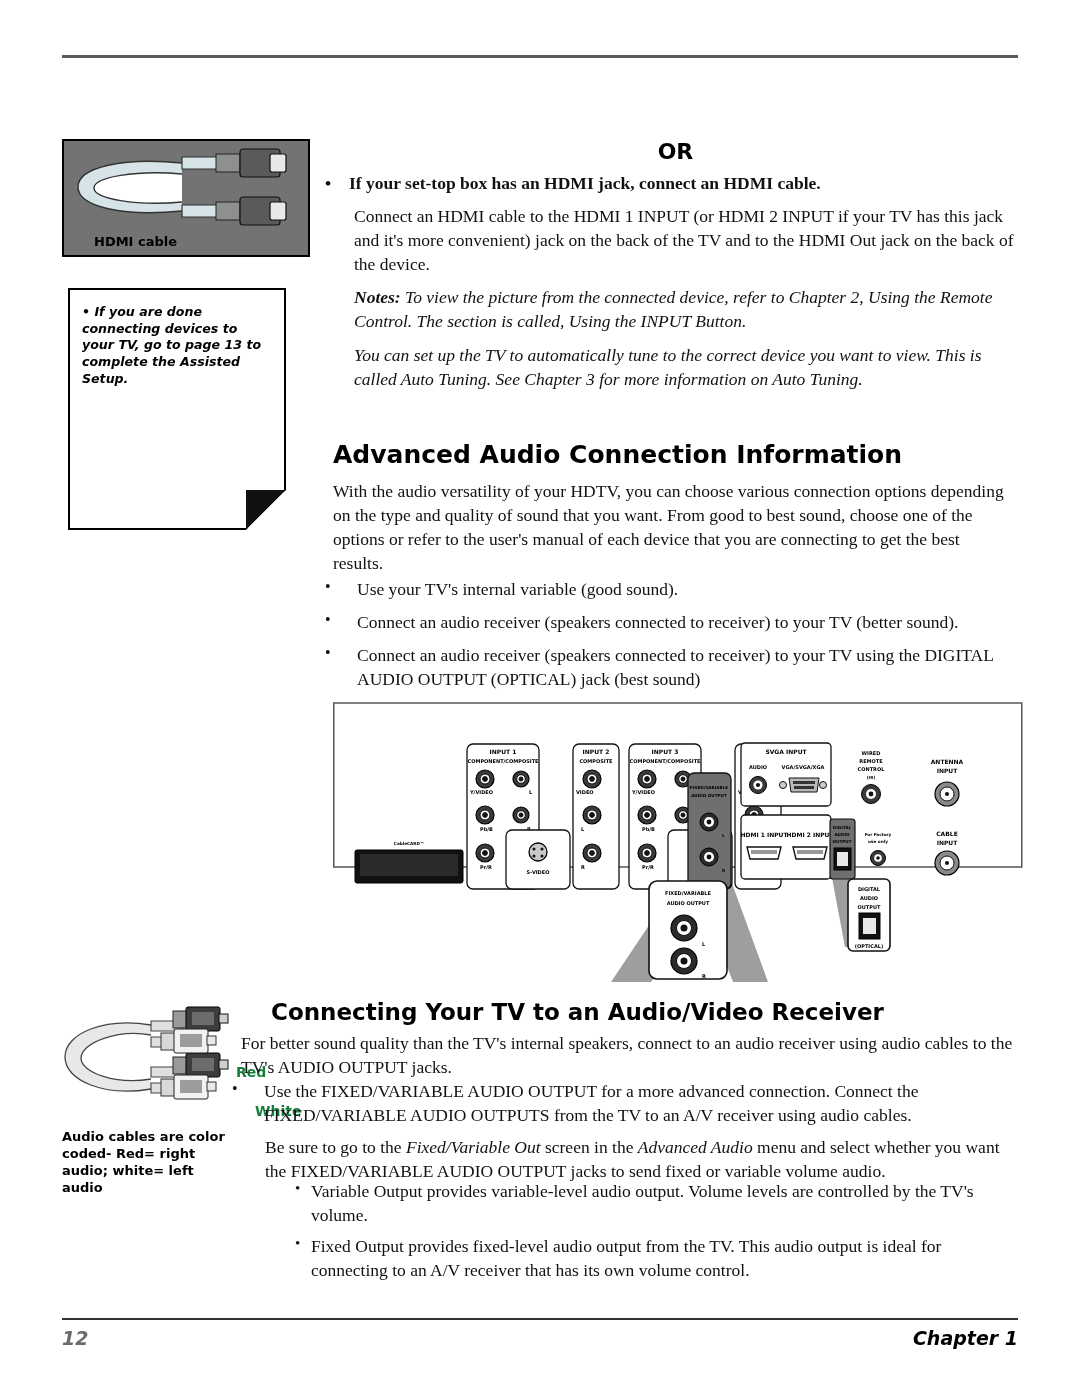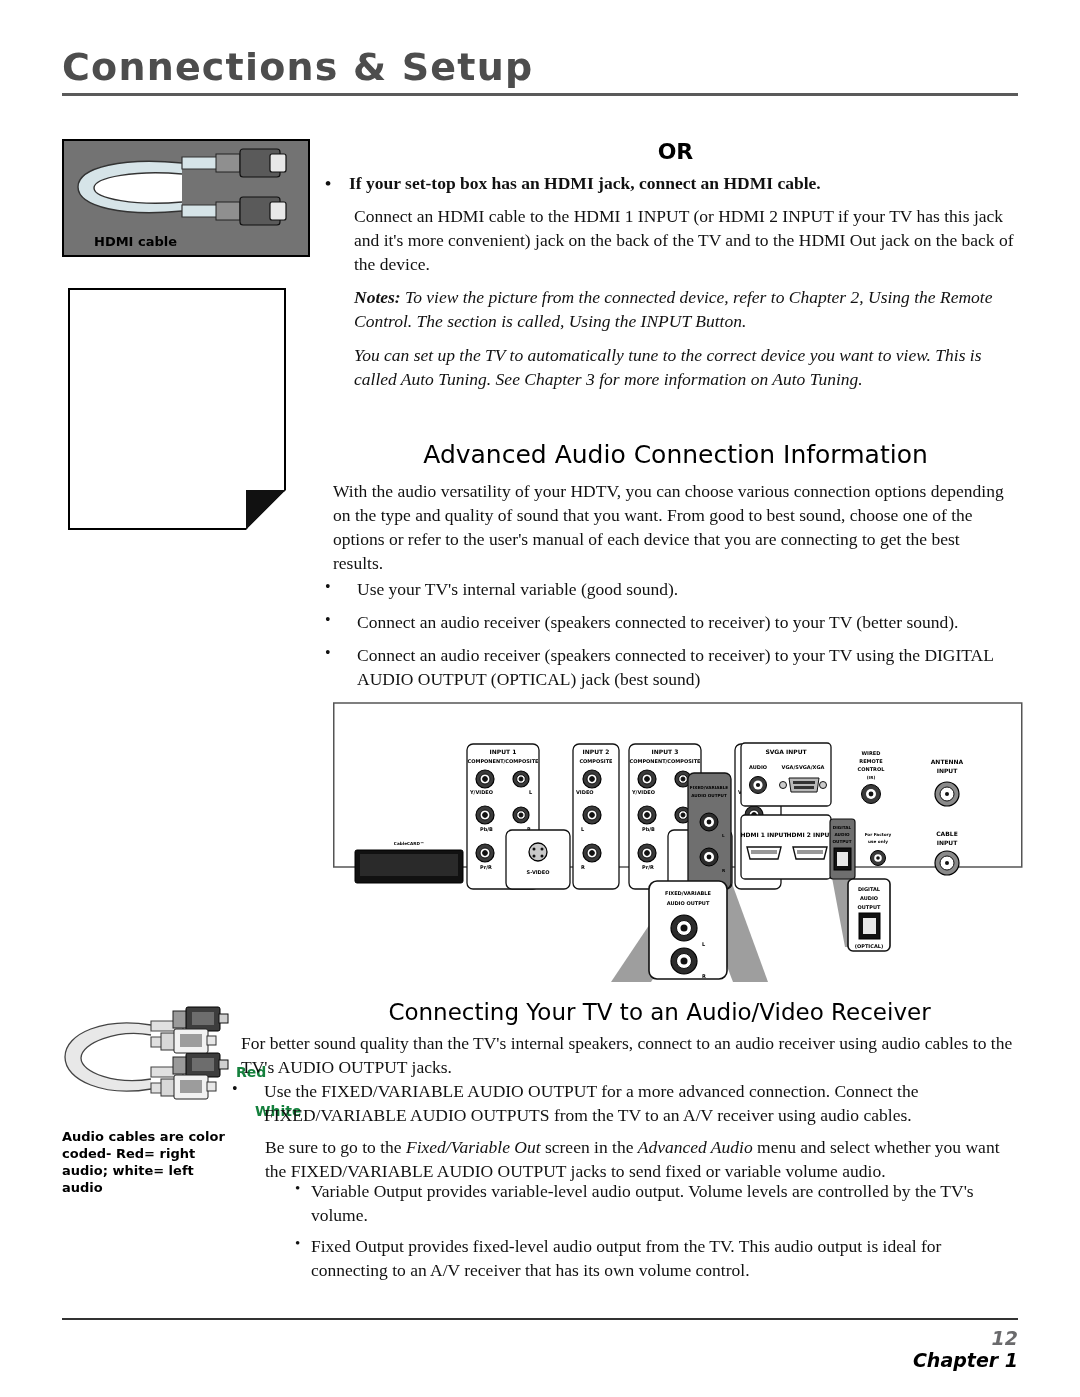--- a/index.html
+++ b/index.html
@@ -73,22 +73,22 @@
   }
   .para{
     font-family:"Liberation Serif",serif;font-size:17.5px;line-height:1.37;
     margin:0;
   }
   .p-connect{position:absolute;left:354px;top:205px;width:664px;}
   .p-notes{position:absolute;left:354px;top:286px;width:656px;font-style:italic;}
   .p-notes b{font-style:italic;}
   .p-autotune{position:absolute;left:354px;top:344px;width:656px;font-style:italic;}
   .sec-head{
-    font-family:"DejaVu Sans",sans-serif;font-weight:normal;color:#000;
-    font-size:25px;line-height:1.1;text-align:center;
+    font-family:"DejaVu Sans",sans-serif;font-weight:bold;color:#000;
+    font-size:25px;line-height:1.1;
   }
   .h-advanced{position:absolute;left:333px;top:441px;width:685px;}
   .p-advanced{position:absolute;left:333px;top:480px;width:675px;}
   .audio-opts{position:absolute;left:325px;top:578px;width:700px;}
   .audio-opts .bullet-row{margin-bottom:9px;}
   .audio-opts .bl{width:32px;flex:0 0 32px;}
   
   .diagram{
     position:absolute;left:333px;top:697px;width:690px;height:285px;
   }
@@ -103,31 +103,30 @@
   .sub-bullets .bl{width:16px;flex:0 0 16px;font-size:15px;}
   
   .footer{
     position:absolute;left:62px;top:1318px;width:956px;
   }
   .footer .f-rule{border-top:2.5px solid #333;width:956px;}
   .footer .f-inner{
     display:flex;justify-content:space-between;align-items:flex-end;
     margin-top:7px;
     font-family:"DejaVu Sans",sans-serif;font-weight:bold;font-style:italic;
-    font-size:19px;color:#58585a;flex-direction:column;
+    font-size:19px;color:#58585a;
   }
   .footer .f-page{color:#6a6a6c;}
   .footer .f-chapter{color:#000000;}
   .ital{font-style:italic;}
 </style>
 </head>
 <body>
 
 <div id="page-header">
-  <div class="h-title">Connections &amp; Setup</div>
   <div class="h-rule"></div>
 </div>
 
 <div class="cable-box">
   <svg width="244" height="114" viewBox="0 0 244 114">
     <g fill="none" stroke="#333" stroke-width="1.4">
       <path d="M118 22 C 60 16, 14 26, 14 46 C 14 66, 60 76, 118 70" fill="#d6e4e8"></path>
       <path d="M118 33 C 72 29, 30 36, 30 47 C 30 58, 72 65, 118 61" fill="#fff"></path>
     </g>
     <path d="M118 16 L186 16 L186 28 L118 28 Z" fill="#d6e4e8" stroke="#333" stroke-width="1.2"></path>
@@ -140,20 +139,21 @@
     <g>
       <rect x="152" y="61" width="24" height="18" fill="#8f8f8f" stroke="#222" stroke-width="1"></rect>
       <rect x="176" y="56" width="40" height="28" rx="3" fill="#5a5a5a" stroke="#111" stroke-width="1.2"></rect>
       <rect x="206" y="61" width="16" height="18" rx="2" fill="#e8e8e8" stroke="#111" stroke-width="1.2"></rect>
     </g>
   </svg>
   <div class="cable-caption">HDMI cable</div>
 </div>
 
 <div class="note-box">
+  <p>• If you are done connecting devices to your TV, go to page 13 to complete the Assisted Setup.</p>
   <span class="fold"></span>
 </div>
 
 <div class="or-head">OR</div>
 
 <div class="lead-bullet">
   <div class="bullet-row">
     <span class="bl">•</span>
     <span class="bt">If your set-top box has an HDMI jack, connect an HDMI cable.</span>
   </div>

